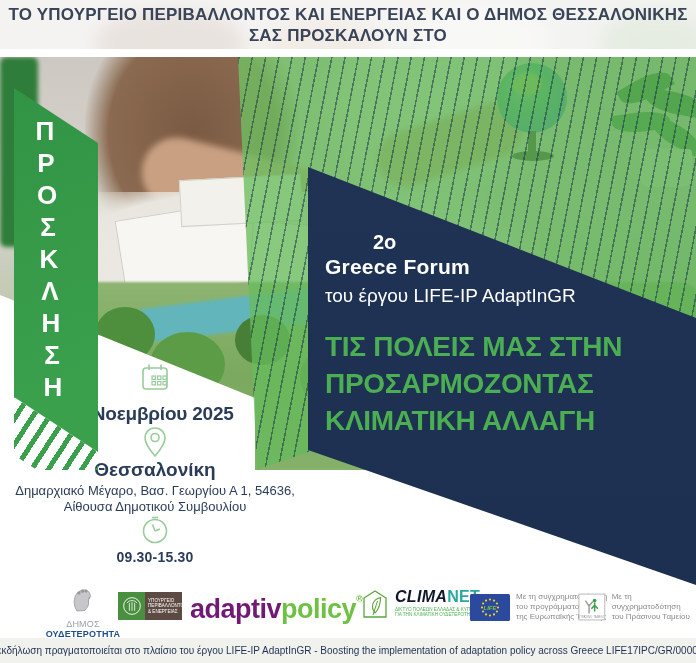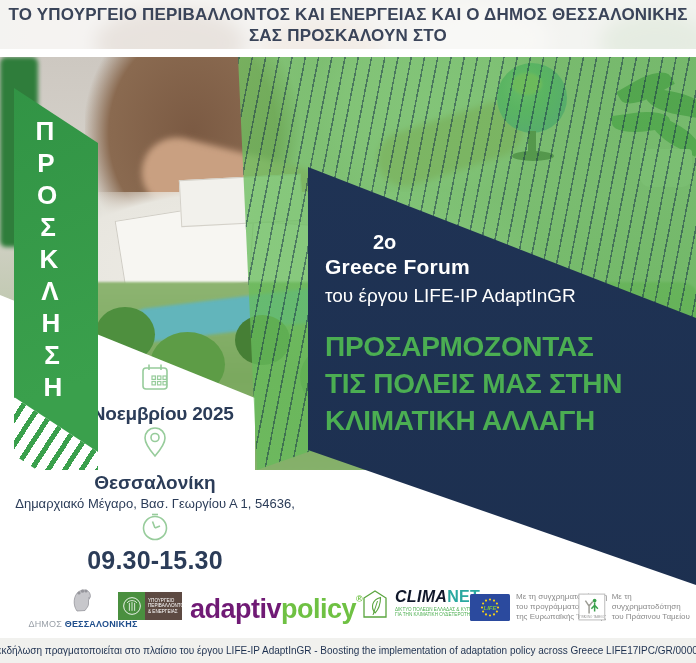--- a/index.html
+++ b/index.html
@@ -79,23 +79,23 @@
         clip-path:polygon(14px 88px,98px 143px,98px 452px,14px 397px);}
   .band-letter{position:absolute;z-index:6;width:30px;text-align:center;color:#fff;
                font-weight:bold;font-size:26px;line-height:26px;}
   .band-stripes{position:absolute;left:0;top:385px;width:130px;height:85px;z-index:6;
      background:repeating-linear-gradient(123deg,#3aa04c 0 5px,rgba(0,0,0,0) 5px 14px);
      clip-path:polygon(14px 12px,98px 67px,98px 85px,37px 85px,14px 70px);}
   
   .details{position:absolute;left:0;top:362px;width:310px;z-index:5;text-align:center;color:#2b3c58;}
   .details svg{display:block;margin:0 auto;}
   .d-date{margin-top:11px;font-size:19px;font-weight:bold;letter-spacing:-.2px;}
-  .d-city{margin-top:13px;font-size:19px;font-weight:bold;}
+  .d-city{margin-top:0;font-size:19px;font-weight:bold;}
   .d-addr{margin-top:2px;font-size:13px;line-height:16px;font-weight:500;}
-  .d-time{margin-top:4px;font-size:25px;font-weight:bold;letter-spacing:.2px;}
+  .d-time{margin-top:4px;font-size:14px;font-weight:bold;letter-spacing:.2px;}
   .mt3{margin-top:3px;} .mt6{margin-top:6px;}
   
   .logos{position:absolute;left:0;top:584px;width:696px;height:50px;z-index:5;background:transparent;}
   .logo{position:absolute;}
   .dimos{left:28px;top:2px;width:110px;text-align:center;}
   .dimos-label{font-size:9px;margin-top:1px;letter-spacing:.2px;}
   .dimos-label .g{color:#9aa0a8;} .dimos-label .b{color:#1f4e8c;font-weight:bold;}
   .ministry{left:118px;top:8px;display:flex;}
   .min-green{width:27px;height:28px;background:#4a8f3f;display:flex;align-items:center;justify-content:center;}
   .min-brown{width:34px;height:28px;background:#5d4a42;color:#fff;font-size:4.6px;line-height:5.4px;
@@ -170,22 +170,22 @@
 
   <div class="wedge"></div>
   <div class="overlay"></div>
 
   <div class="navy"></div>
   <div class="navy-text">
     <div class="ed">2ο</div>
     <div class="pf">Greece Forum</div>
     <div class="sub">του έργου LIFE-IP AdaptInGR</div>
     <div class="headline">
+      <div>ΤΙΣ ΠΟΛΕΙΣ ΜΑΣ ΣΤΗΝ</div>
       <div>ΠΡΟΣΑΡΜΟΖΟΝΤΑΣ</div>
-      <div>ΤΙΣ ΠΟΛΕΙΣ ΜΑΣ ΣΤΗΝ</div>
       <div>ΚΛΙΜΑΤΙΚΗ ΑΛΛΑΓΗ</div>
     </div>
   </div>
 
   <div class="band"></div>
   <span class="band-letter" style="left:30px;top:118px">Π</span>
   <span class="band-letter" style="left:31px;top:150px">Ρ</span>
   <span class="band-letter" style="left:32px;top:182px">Ο</span>
   <span class="band-letter" style="left:33px;top:214px">Σ</span>
   <span class="band-letter" style="left:34px;top:246px">Κ</span>
@@ -207,40 +207,41 @@
       <rect x="17.5" y="19.5" width="3.4" height="3.4" fill="none" stroke="#97cc9b" stroke-width="1.2"></rect>
       <rect x="23" y="19.5" width="3.4" height="3.4" fill="none" stroke="#97cc9b" stroke-width="1.2"></rect>
     </svg>
     <div class="d-date">4 Νοεμβρίου 2025</div>
     <svg class="mt3" width="32" height="34" viewBox="0 0 32 34">
       <path d="M16 3 C9.5 3 6 8 6 13 C6 19.5 16 31 16 31 C16 31 26 19.5 26 13 C26 8 22.5 3 16 3 Z" fill="none" stroke="#97cc9b" stroke-width="1.6"></path>
       <circle cx="16" cy="12.5" r="4" fill="none" stroke="#97cc9b" stroke-width="1.6"></circle>
     </svg>
     <div class="d-city">Θεσσαλονίκη</div>
     <div class="d-addr">Δημαρχιακό Μέγαρο, Βασ. Γεωργίου Α 1, 54636,</div>
+    <div class="d-addr" style="margin-top:0">Αίθουσα Δημοτικού Συμβουλίου</div>
     <svg class="mt6" width="30" height="30" viewBox="0 0 30 30">
       <circle cx="15" cy="16" r="11.5" fill="none" stroke="#97cc9b" stroke-width="1.6"></circle>
       <line x1="15" y1="16" x2="12.5" y2="9.5" stroke="#97cc9b" stroke-width="1.6"></line>
       <line x1="15" y1="16" x2="20" y2="14" stroke="#97cc9b" stroke-width="1.6"></line>
       <line x1="12" y1="2.5" x2="18" y2="2.5" stroke="#97cc9b" stroke-width="1.6"></line>
     </svg>
     <div class="d-time">09.30-15.30</div>
   </div>
 
   <div class="logos">
 
     <div class="logo dimos">
       <svg width="30" height="28" viewBox="0 0 30 28">
         <path d="M9 25 C4.5 19 5.5 9 11 5.5 C15.5 2.5 21 4 22 8 C23 10.5 22 12 20.5 14 L20.5 18 C20.5 20.5 18.5 22 17 24.5 Z" fill="#c7c7cb" stroke="#96969c" stroke-width=".8"></path>
         <circle cx="11" cy="7" r="1.6" fill="#96969c"></circle>
         <circle cx="14.5" cy="5.2" r="1.6" fill="#96969c"></circle>
         <circle cx="18" cy="5" r="1.6" fill="#96969c"></circle>
         <path d="M20 12 L22 12" stroke="#96969c" stroke-width=".8"></path>
       </svg>
-      <div class="dimos-label"><span class="g">ΔΗΜΟΣ </span><span class="b">ΘΕΣΣΑΛΟΝΙΚΗΣ</span></div>
+      <div class="dimos-label"><span class="g">ΔΗΜΟΣ </span><span class="b">ΟΥΔΕΤΕΡΟΤΗΤΑ</span></div>
     </div>
 
     <div class="logo ministry">
       <div class="min-green">
         <svg width="22" height="22" viewBox="0 0 25 25">
           <circle cx="12.5" cy="12.5" r="9.5" fill="none" stroke="#fff" stroke-width="1"></circle>
           <line x1="9.5" y1="9" x2="9.5" y2="18" stroke="#fff" stroke-width=".9"></line>
           <line x1="12.5" y1="8" x2="12.5" y2="18" stroke="#fff" stroke-width=".9"></line>
           <line x1="15.5" y1="9" x2="15.5" y2="18" stroke="#fff" stroke-width=".9"></line>
           <path d="M7 9 C9 5.5 16 5.5 18 9" fill="none" stroke="#fff" stroke-width=".9"></path>

